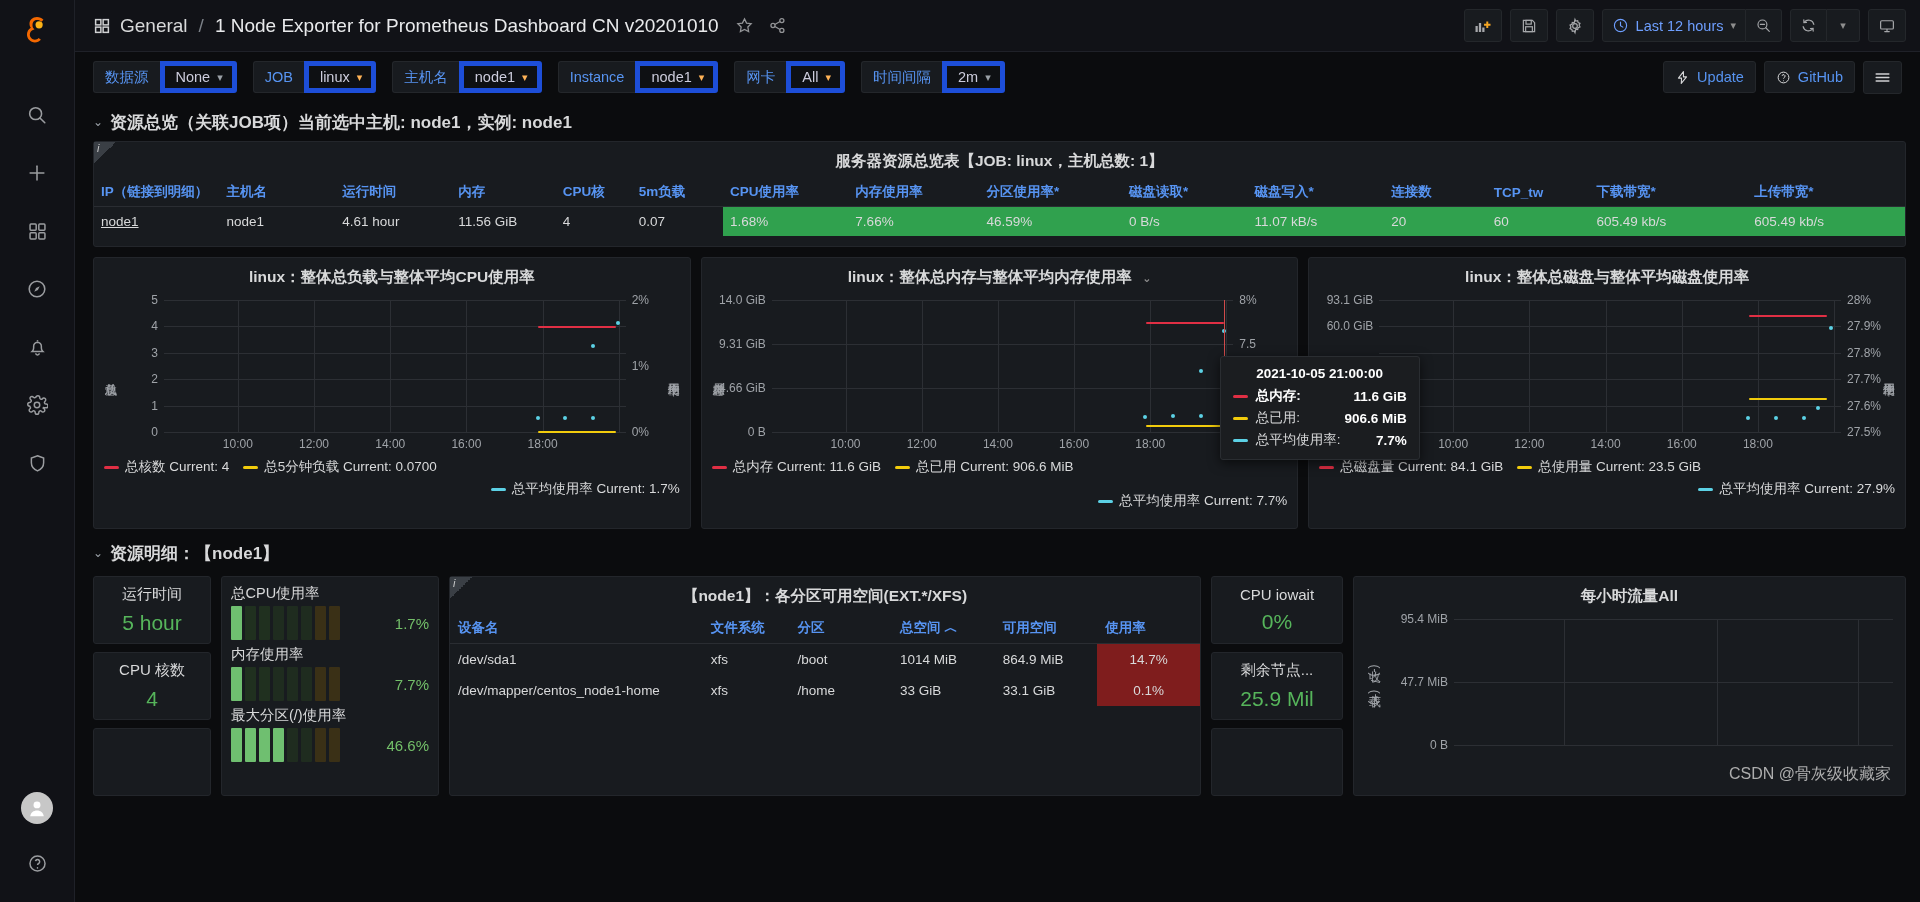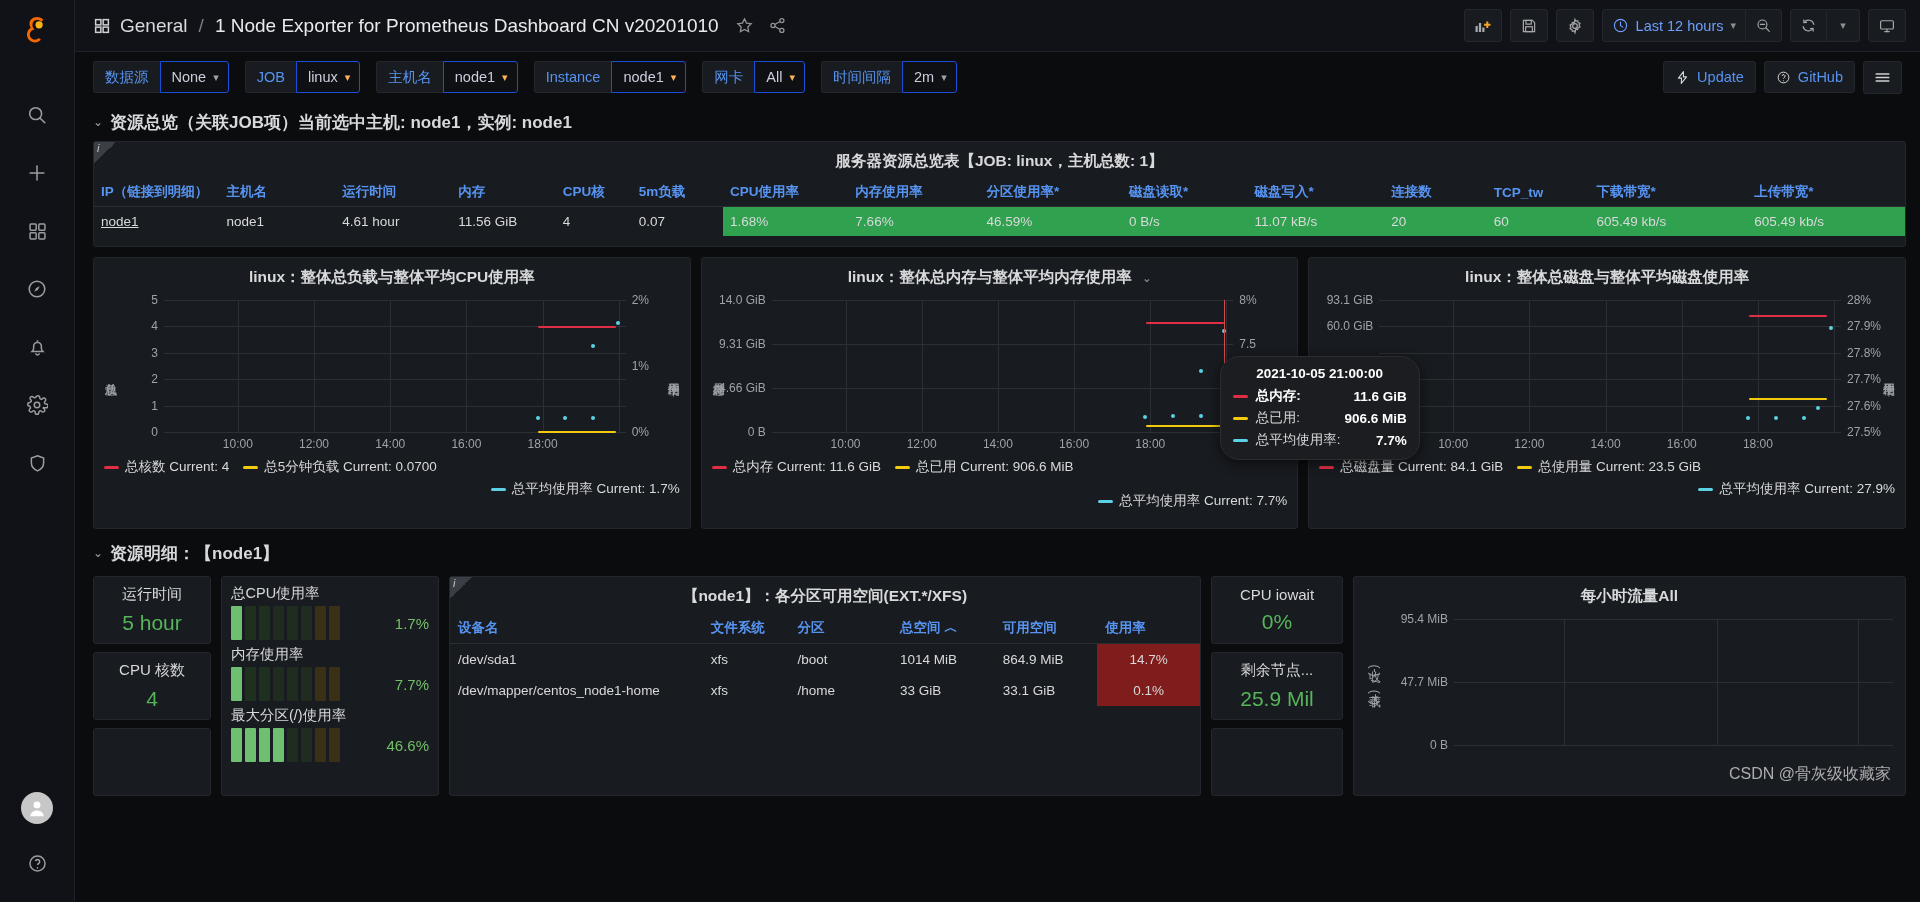--- a/index.html
+++ b/index.html
@@ -61,21 +61,21 @@
     padding: 0 18px; gap: 0px; background:#0b0c0e;
   }
   .varwrap { display:flex; align-items:center; margin-right: 16px; }
   .varlabel {
     height: 32px; padding: 0 11px; display:flex; align-items:center;
     background:#181b1f; border:1px solid #24272b; border-right:none;
     border-radius:3px 0 0 3px; color:#5794f2; font-size:14.5px; white-space:nowrap;
   }
   .varvalue {
     height: 32px; padding: 0 9px 0 11px; display:flex; align-items:center; gap:7px;
-    background:#0e1013; border:1px solid #1d4ed8; border-radius:0 3px 3px 0;
+    background:#0e1013; border:5px solid #1d4ed8; border-radius:0 3px 3px 0;
     color:#ccccdc; font-size:14.5px; cursor:pointer; white-space:nowrap;
   }
   .caret { color:#8e8e8e; font-size:11px; }
   .varvalue .caret { color:#ffb357; }
   .varvalue.plainc .caret { color:#9aa0a6; }
   .linkbtn {
     height:32px; padding: 0 11px; display:flex;align-items:center;gap:7px;
     background:#181b1f;border:1px solid #24272b;border-radius:3px;
     color:#5794f2;font-size:14.5px;cursor:pointer;
   }
@@ -605,21 +605,21 @@
               </span>
             </div>
             <div class="legrow right" style="margin-top:16px">
               <span class="leg">
                 <span class="swatch" style="background:#5cd1e5"></span>
                 <span class="legname">总平均使用率  Current: 7.7%</span>
               </span>
             </div>
           </div>
 
-          <div id="tooltip" style="left:518px; top:98px;border-radius:19px;">
+          <div id="tooltip" style="left:518px; top:98px;">
             <div class="tt-time">2021-10-05 21:00:00</div>
             <div class="tt-row bold">
               <span class="swatch" style="background:#e02f44"></span>
               <span class="tt-name">总内存:</span>
               <span class="tt-val">11.6 GiB</span>
             </div>
             <div class="tt-row">
               <span class="swatch" style="background:#f2cc0c"></span>
               <span class="tt-name">总已用:</span>
               <span class="tt-val">906.6 MiB</span>

